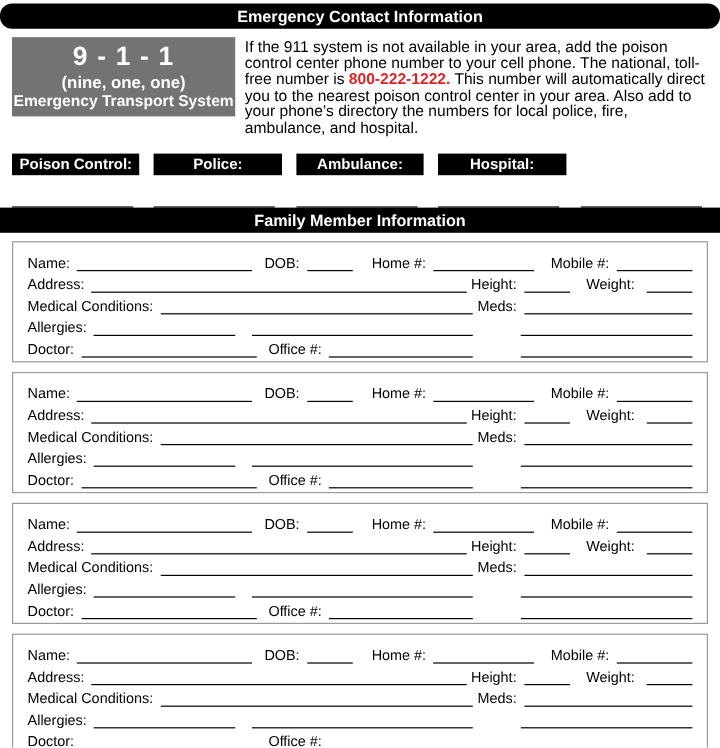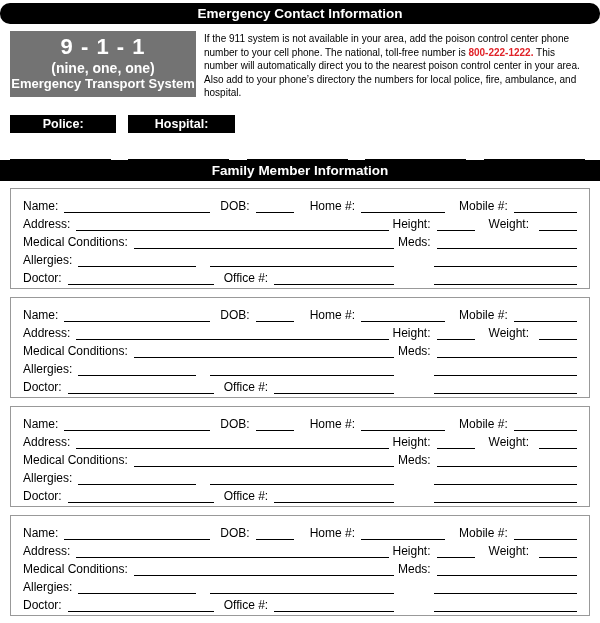--- a/index.html
+++ b/index.html
@@ -12,21 +12,21 @@
   .section-bar { }
 
   .top-section { display: flex; margin: 7px 10px 0 10px; gap: 8px; }
   .red-box { width: 186px; height: 66px; background: #d7202a; color: #fff;
     text-align: center; display: flex; flex-direction: column;
     justify-content: center; flex-shrink: 0; }
   .red-box .num { font-size: 22px; font-weight: bold; letter-spacing: 1px; line-height: 1; }
   .red-box .phonetic { font-size: 14px; font-weight: bold; margin-top: 3px; line-height: 1.1; }
   .red-box .caption { font-size: 13px; font-weight: bold; margin-top: 1px; line-height: 1.15; }
 
-  .instructions { flex: 1; font-size: 10px; line-height: 13.5px; padding-top: 1px; }
+  .instructions { flex: 1; font-size: 13px; line-height: 13.5px; padding-top: 1px; }
   .instructions .phone { color: #e02228; font-weight: bold; }
 
   .contacts-grid { display: grid; grid-template-columns: repeat(5, 1fr);
     gap: 12px; margin: 15px 10px 0 10px; }
   .contact-bar { background: #000; color: #fff; font-weight: bold;
     font-size: 12.5px; text-align: center; height: 18px; line-height: 18px; }
   .contact-lines { margin-top: 26px; }
   .contact-line { height: 1px; border-bottom: 1.5px solid #000; width: 95%; }
 
   .member-block { border: 1.5px solid #999; margin: 8px 10px 0 10px;
@@ -54,21 +54,23 @@
 <div class="top-section">
   <div class="red-box" style="background: #737373; color: rgb(255, 255, 255);">
     <div class="num">9 - 1 - 1</div>
     <div class="phonetic">(nine, one, one)</div>
     <div class="caption">Emergency Transport System</div>
   </div>
   <p class="instructions"><span>If the 911 system is not available in your area, add the poison control center phone number to your cell phone. The national, toll-free number is </span><span class="phone" style="color: rgb(224, 34, 40);">800-222-1222.</span><span> This number will automatically direct you to the nearest poison control center in your area. Also add to your phone’s directory the numbers for local police, fire, ambulance, and hospital.</span></p>
 </div>
 
 <div class="contacts-grid" id="contactBars">
+    <div class="contact-bar">Poison Control:</div>
     <div class="contact-bar">Police:</div>
+    <div class="contact-bar">Ambulance:</div>
     <div class="contact-bar">Hospital:</div>
   </div>
 <div class="contacts-grid contact-lines" id="contactLines">
     <div class="contact-line"></div>
     <div class="contact-line"></div>
     <div class="contact-line"></div>
     <div class="contact-line"></div>
     <div class="contact-line"></div>
   </div>
 

